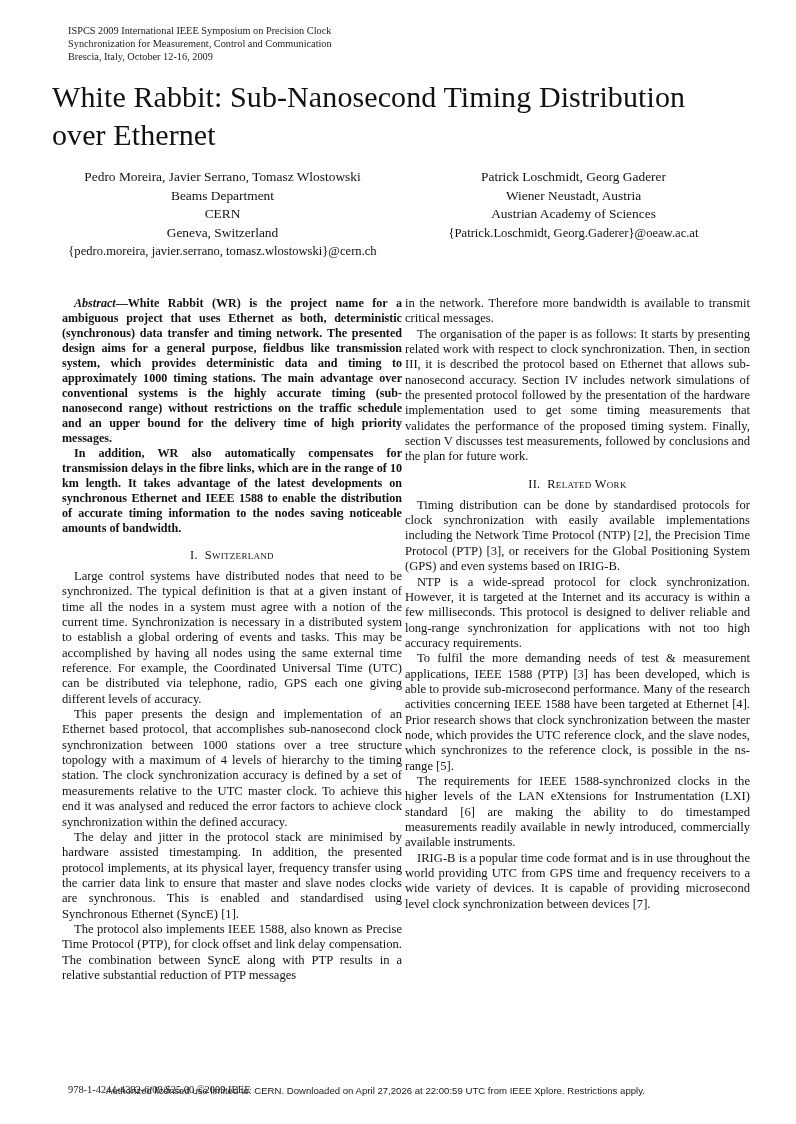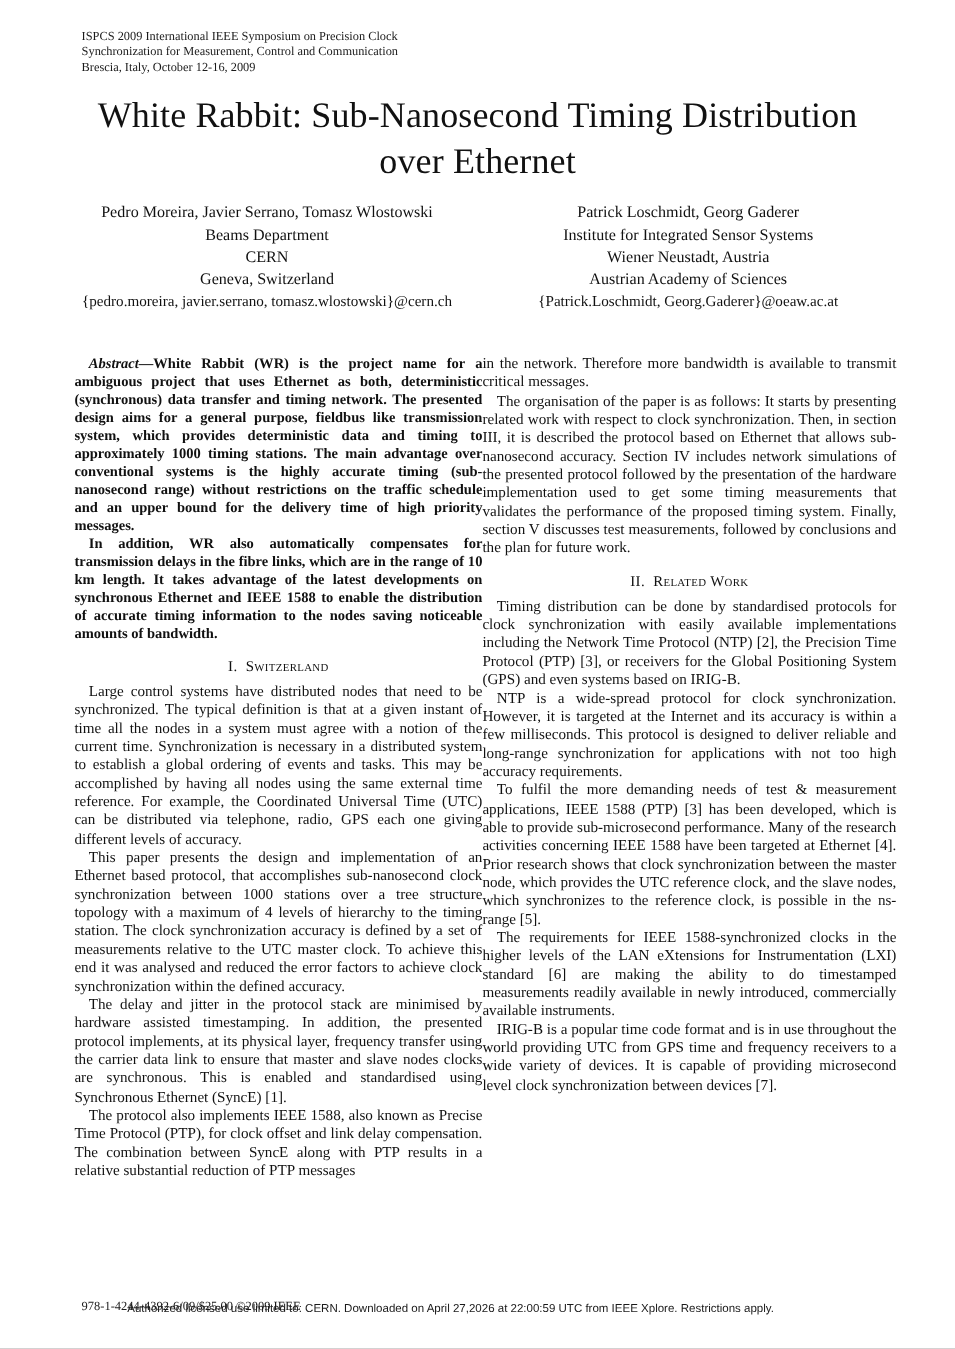--- a/index.html
+++ b/index.html
@@ -30,21 +30,20 @@
     color: #1a1a1a;
   }
   .conf-header div { white-space: nowrap; }
 
   
   .title {
     position: absolute;
     left: 52px;
     top: 78px;
     width: 692px;
-    text-align: center;
     font-size: 30px;
     line-height: 38px;
     font-weight: 400;
     letter-spacing: 0.1px;
   }
 
   
   .authors {
     position: absolute;
     left: 52px;
@@ -63,20 +62,21 @@
   .author-block .names { white-space: nowrap; }
   .author-block .email { font-size: 12.6px; }
 
   
   .columns {
     position: absolute;
     left: 62px;
     top: 296px;
     width: 688px;
     display: flex;
+    justify-content: space-between;
   }
   .col {
     width: 340px;
   }
   .col.right { width: 345px; }
 
   p {
     margin: 0;
     font-size: 12.6px;
     line-height: 15.35px;
@@ -153,21 +153,20 @@
   <div class="authors">
     <div class="author-block">
       <div class="names">Pedro Moreira, Javier Serrano, Tomasz Wlostowski</div>
       <div>Beams Department</div>
       <div>CERN</div>
       <div>Geneva, Switzerland</div>
       <div class="email">{pedro.moreira, javier.serrano, tomasz.wlostowski}@cern.ch</div>
     </div>
     <div class="author-block">
       <div class="names">Patrick Loschmidt, Georg Gaderer</div>
-      <div>Institute for Integrated Sensor Systems</div>
       <div>Wiener Neustadt, Austria</div>
       <div>Austrian Academy of Sciences</div>
       <div class="email">{Patrick.Loschmidt, Georg.Gaderer}@oeaw.ac.at</div>
     </div>
   </div>
 
   <div class="columns">
 
     <div class="col left">
       <p class="abstract"><span class="lead">Abstract</span><span>—White Rabbit (WR) is the project name for a ambiguous project that uses Ethernet as both, deterministic (synchronous) data transfer and timing network. The presented design aims for a general purpose, fieldbus like transmission system, which provides deterministic data and timing to approximately 1000 timing stations. The main advantage over conventional systems is the highly accurate timing (sub-nanosecond range) without restrictions on the traffic schedule and an upper bound for the delivery time of high priority messages.</span></p>

